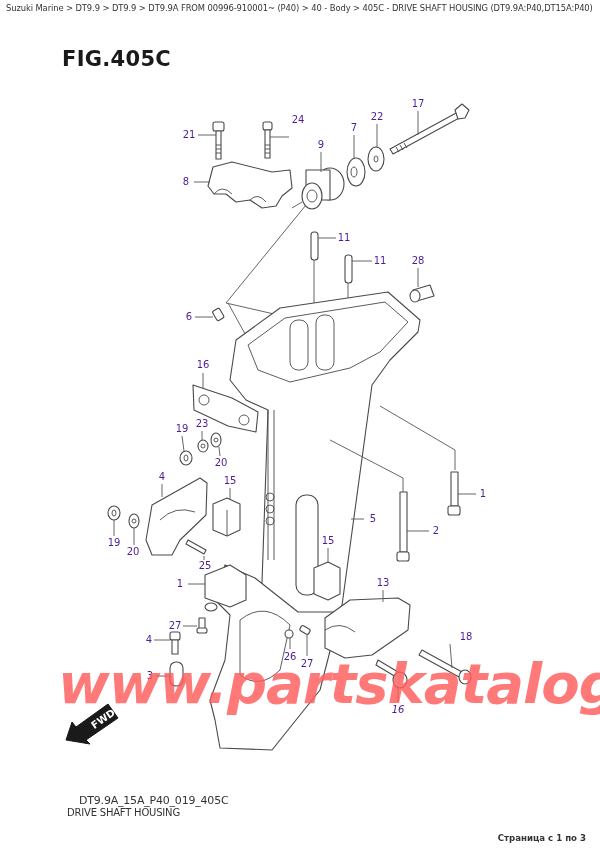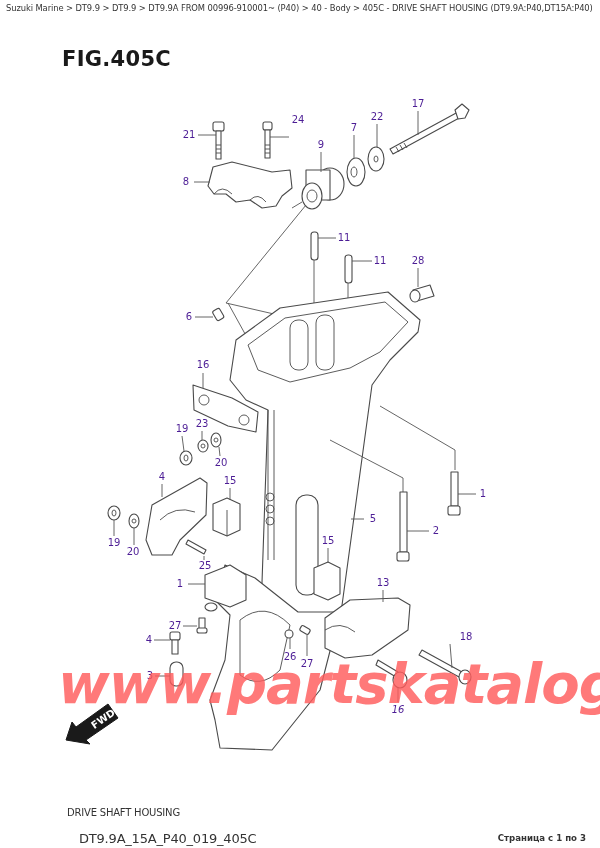--- a/index.html
+++ b/index.html
@@ -7,21 +7,21 @@
   .breadcrumb { position: absolute; left: 6px; top: 3px; font-size: 8.4px; color: #333; white-space: nowrap; letter-spacing: -0.1px; }
   .fig-title { position: absolute; left: 22px; top: 47px; font-size: 21px; font-weight: bold; color: #1a1a1a; letter-spacing: 0.3px; margin-left: 40px; }
   .diagram { position: absolute; left: 0; top: 0; width: 600px; height: 848px; }
   .diagram svg { width: 600px; height: 848px; display: block; }
   .part { fill: #ffffff; stroke: #4a4a4a; stroke-width: 1.1; stroke-linejoin: round; }
   .thin { fill: none; stroke: #4a4a4a; stroke-width: 0.9; }
   .lead { fill: none; stroke: #555; stroke-width: 0.9; }
   .callout { position: absolute; font-size: 10px; color: #4c1d95; line-height: 1; transform: translate(-50%, -50%); white-space: nowrap; }
   .watermark { position: absolute; left: 58px; top: 651px; font-size: 56px; font-weight: bold; font-style: italic; color: #ff5c5c; opacity: 0.82; white-space: nowrap; letter-spacing: -1px; font-family: "DejaVu Sans", sans-serif; }
   .fwd { position: absolute; left: 62px; top: 700px; }
-  .footer-code { position: absolute; left: 67px; top: 831px; font-size: 13px; color: #333; letter-spacing: -0.2px; padding-left: 12px; }
+  .footer-code { position: absolute; left: 67px; top: 794px; font-size: 11px; color: #333; letter-spacing: -0.2px; padding-left: 12px; }
   .footer-name { position: absolute; left: 67px; top: 807px; font-size: 10px; color: #333; letter-spacing: -0.2px; }
   .page-info { position: absolute; right: 14px; top: 833px; font-size: 8.6px; color: #333; font-weight: bold; }
 </style>
 </head>
 <body>
 
 <div class="breadcrumb">Suzuki Marine &gt; DT9.9 &gt; DT9.9 &gt; DT9.9A FROM 00996-910001~ (P40) &gt; 40 - Body &gt; 405C - DRIVE SHAFT HOUSING (DT9.9A:P40,DT15A:P40)</div>
 <div class="fig-title">FIG.405C</div>
 
 <div class="diagram">

